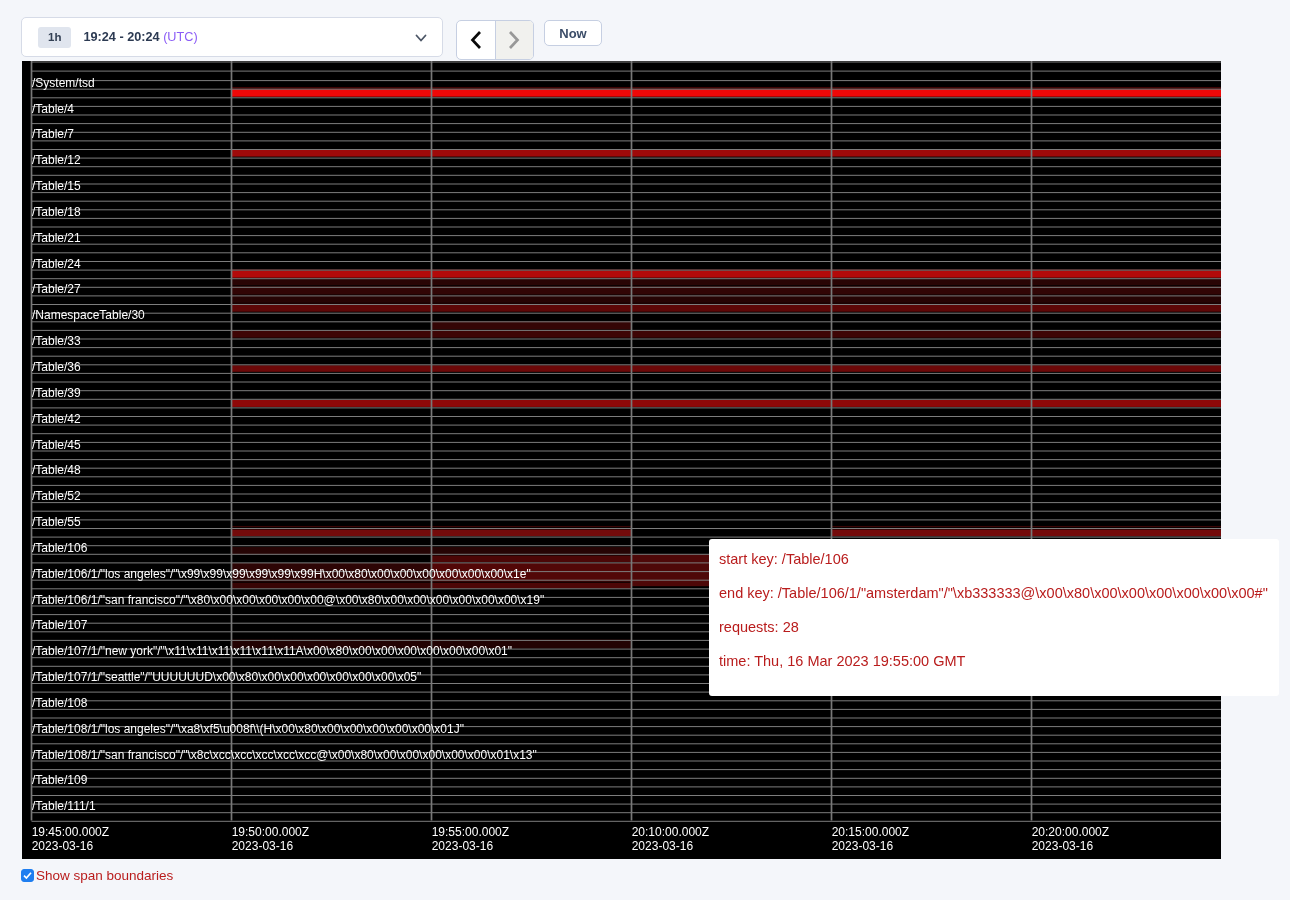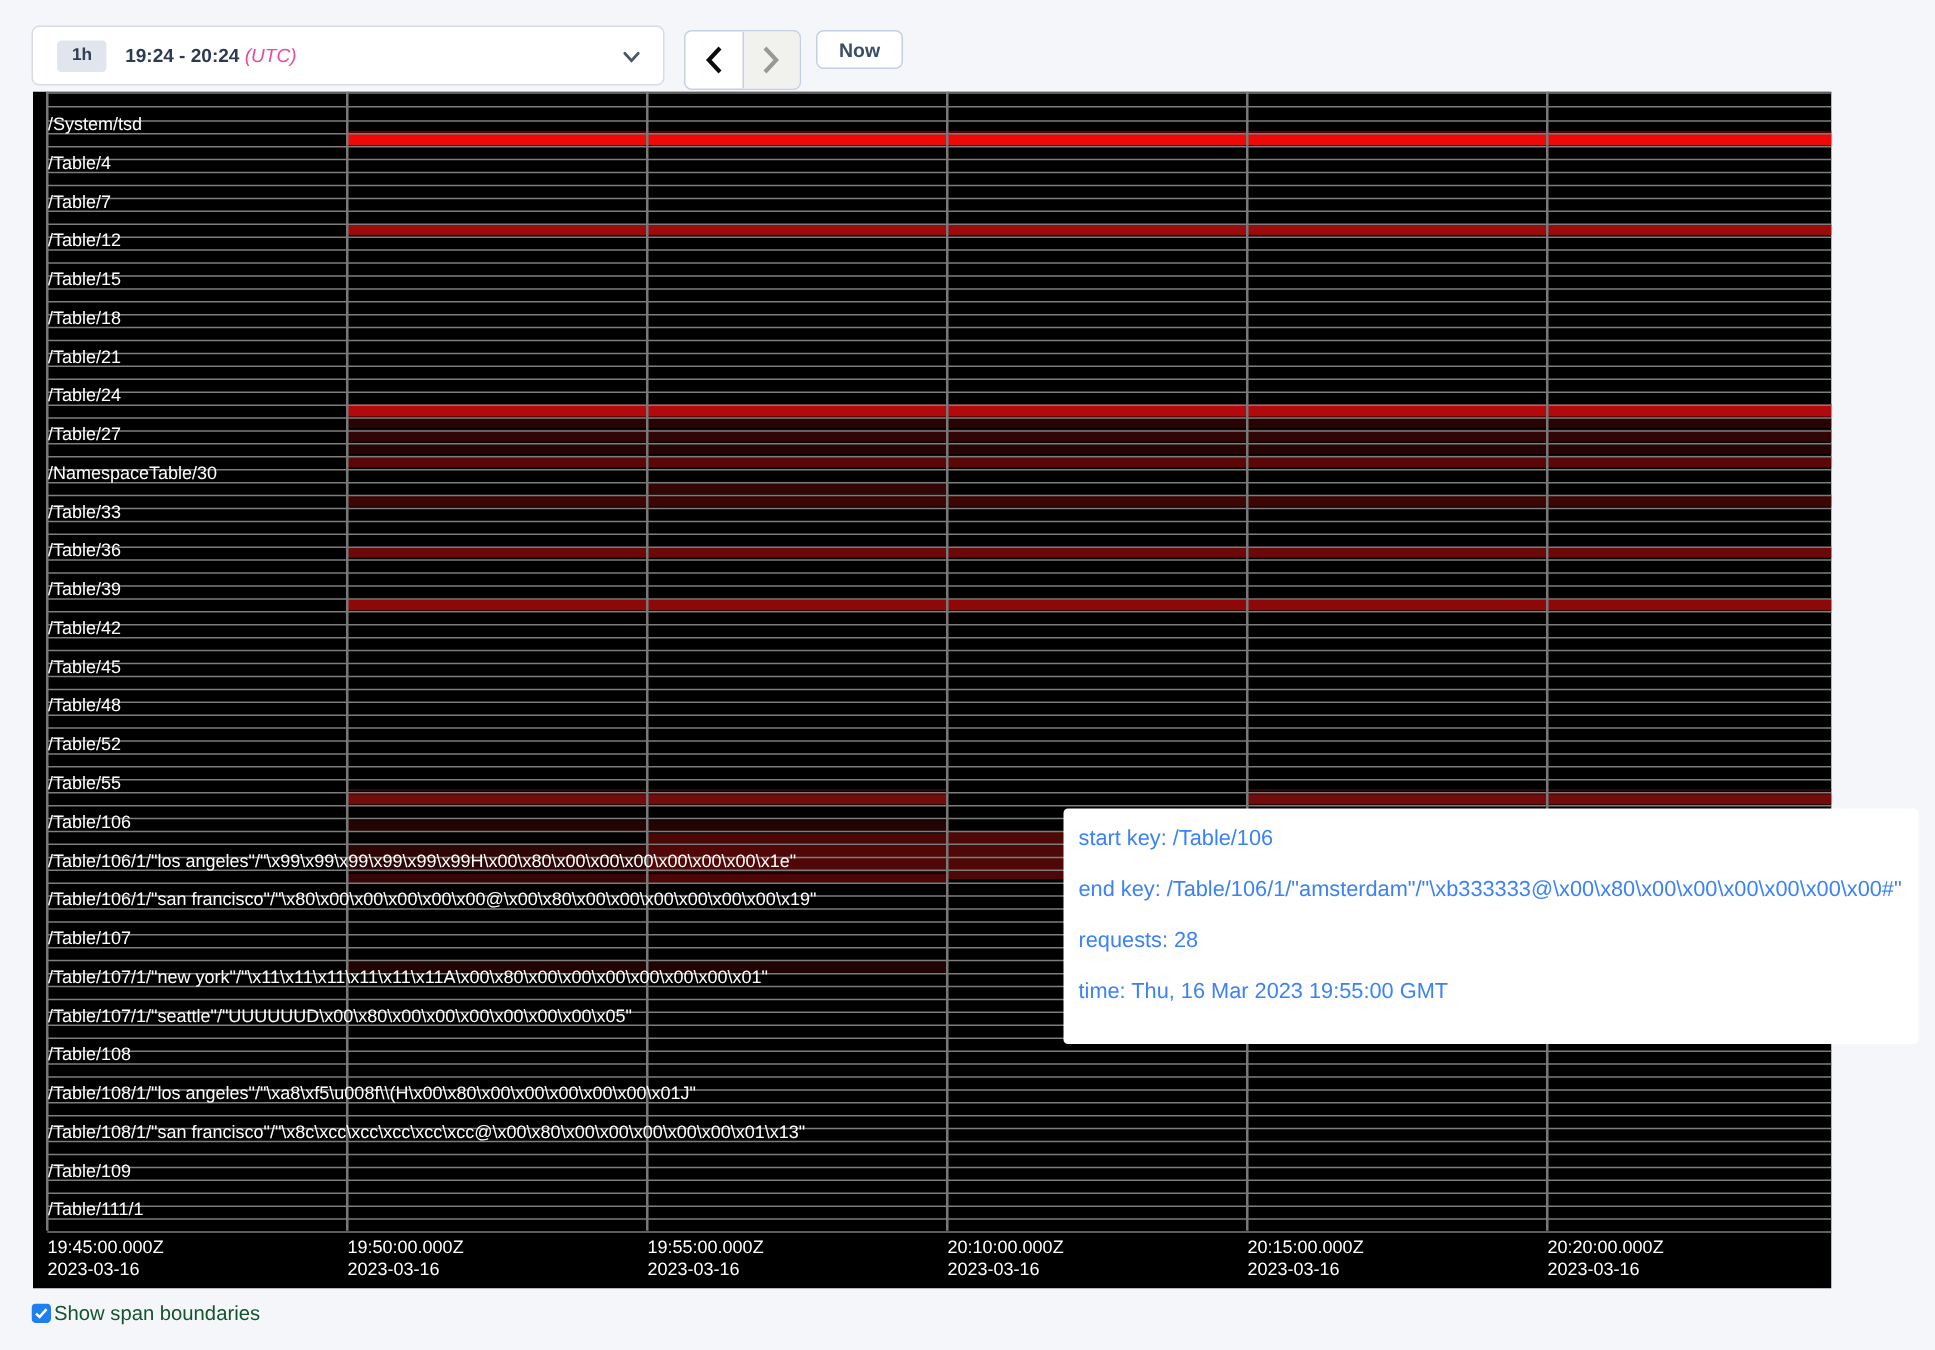--- a/index.html
+++ b/index.html
@@ -2,33 +2,33 @@
 <html><head>
 <meta charset="utf-8">
 <style>
   * { margin:0; padding:0; box-sizing:border-box; }
   html,body { width:1290px; height:900px; background:#f4f6fa; font-family:"Liberation Sans", sans-serif; position:relative; overflow:hidden; }
   .select { position:absolute; left:21px; top:17px; width:422px; height:40px; background:#fff;
     border:1px solid #d6dbe7; border-radius:5px; display:flex; align-items:center; }
   .badge { margin-left:16px; background:#e0e5ee; border-radius:3px; height:21px; line-height:21px;
     padding:0 10px; font-size:11.5px; font-weight:bold; color:#334054; }
   .range { margin-left:12px; font-size:12.7px; font-weight:bold; color:#2c3a52; }
-  .utc { font-weight:normal; color:#ec4899;font-style:italic; }
+  .utc { font-weight:normal; color:#8b5cf6; }
   .chev { position:absolute; right:14px; top:13px; }
   .navgroup { position:absolute; left:456px; top:20px; width:78px; height:40px; border:1px solid #c6cfe2;
     border-radius:5px; background:#fff; display:flex; overflow:hidden; }
   .navgroup .prev { width:39px; display:flex; align-items:center; justify-content:center; border-right:1px solid #c6cfe2; }
   .navgroup .next { width:38px; display:flex; align-items:center; justify-content:center; background:#f1f1ee; }
   .nowbtn { position:absolute; left:544px; top:20px; width:58px; height:26px; background:#fff;
     border:1px solid #c6cfe2; border-radius:5px; font-size:13px; font-weight:bold; color:#3c4d68;
     display:flex; align-items:center; justify-content:center; }
   .tooltip { position:absolute; left:709px; top:539px; width:570px; height:157px; background:#fff;
-    border-radius:3px; padding:3px 10px; font-size:14.5px; color:#3b82f6; line-height:34px; white-space:nowrap; }
+    border-radius:3px; padding:3px 10px; font-size:14.5px; color:#b91c1c; line-height:34px; white-space:nowrap; }
   .cbrow { position:absolute; left:20.5px; top:868px; display:flex; align-items:center; }
-  .cbrow span { margin-left:2.5px; font-size:13.5px; color:#14532d; }
+  .cbrow span { margin-left:2.5px; font-size:13.5px; color:#b91c1c; }
 </style>
 </head>
 <body>
   <div class="select">
     <span class="badge">1h</span>
     <span class="range">19:24 - 20:24 <span class="utc">(UTC)</span></span>
     <svg class="chev" width="14" height="14" viewBox="0 0 14 14">
       <path d="M2.5 4.5 L7 9.5 L11.5 4.5" stroke="#4c5666" stroke-width="1.8" fill="none" stroke-linecap="round"></path>
     </svg>
   </div>

